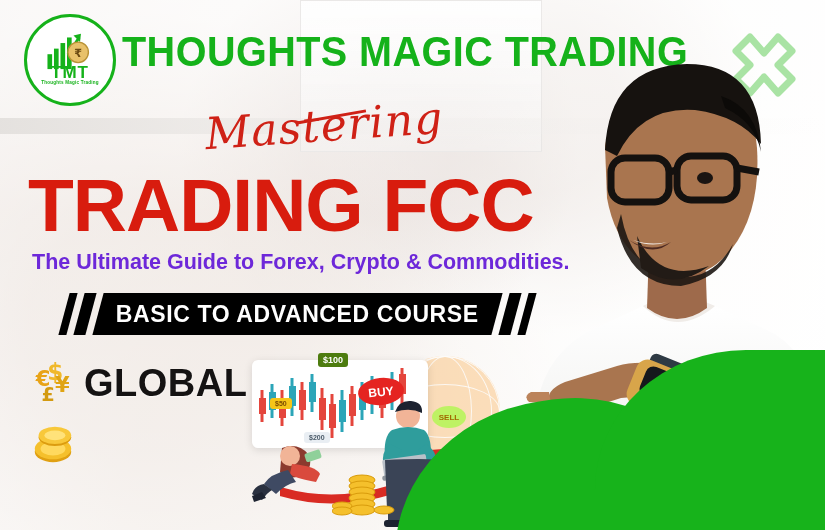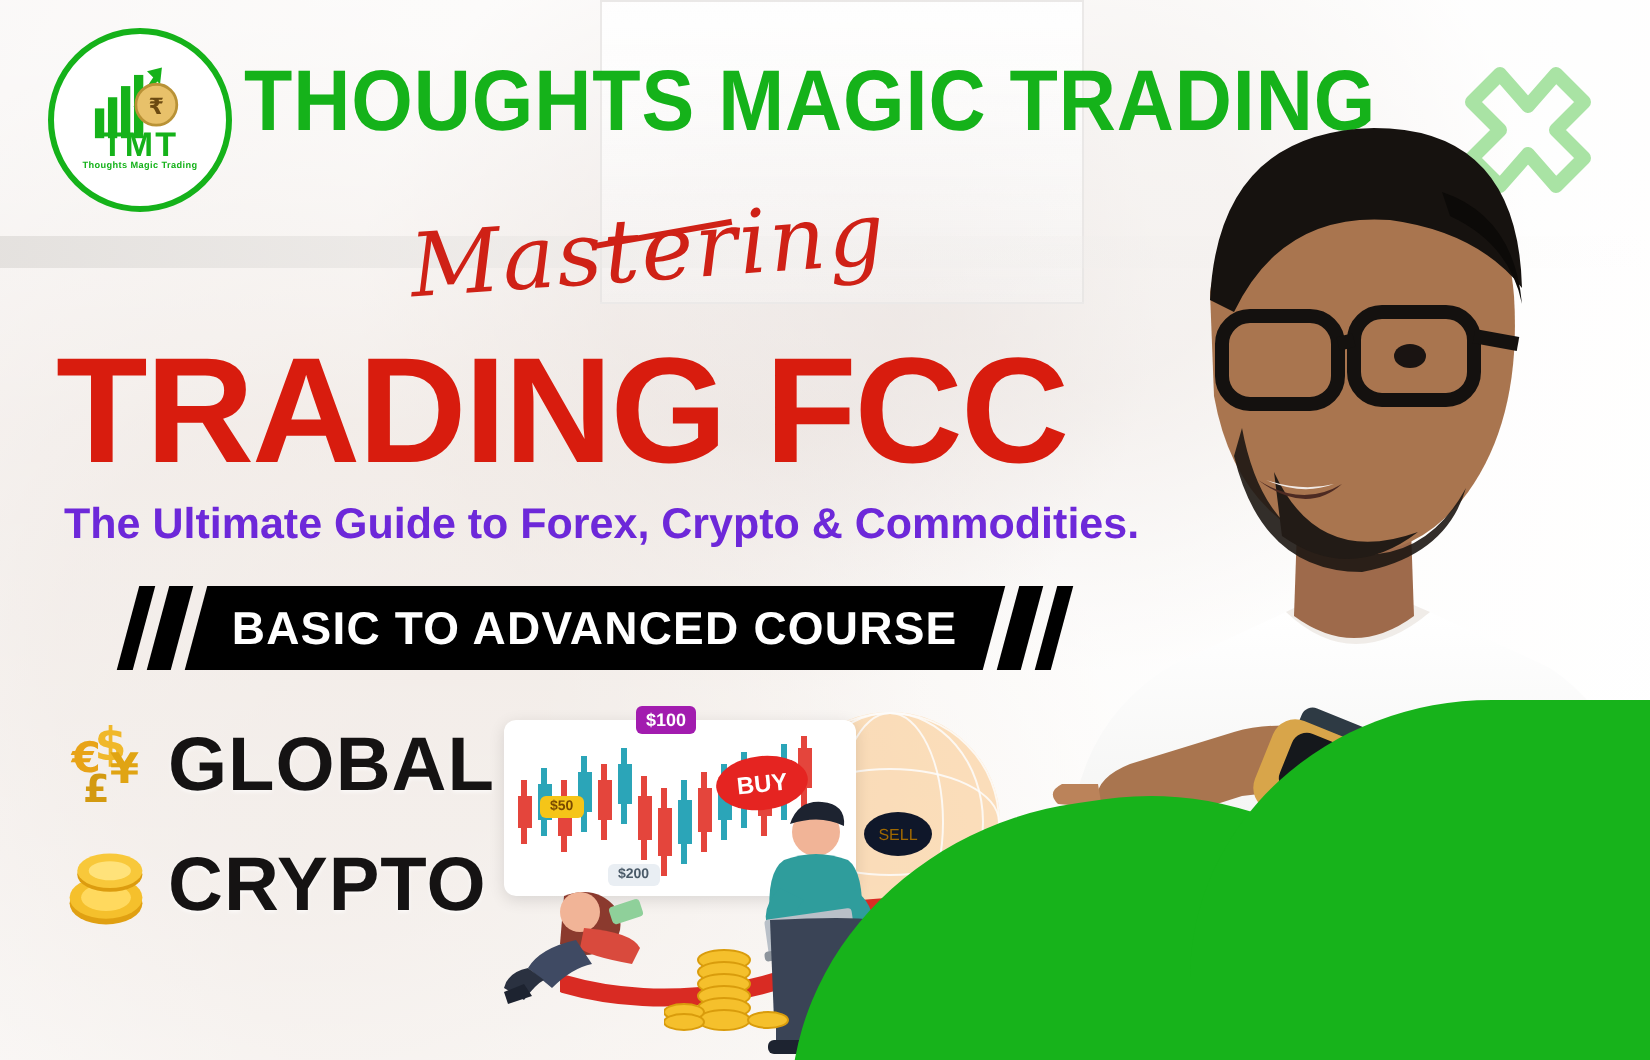--- a/index.html
+++ b/index.html
@@ -99,31 +99,31 @@
     font-size:38px;font-weight:bold;color:#151313;letter-spacing:.5px;
     text-shadow:0 1px 2px rgba(255,255,255,.7);
   }
   
   .illus{position:absolute;left:240px;top:348px;width:300px;height:182px;}
   .chart-card{
     position:absolute;left:12px;top:12px;width:176px;height:88px;
     background:#fff;border-radius:6px;box-shadow:0 2px 8px rgba(0,0,0,.12);
   }
   .tag{position:absolute;font-size:7px;font-weight:bold;border-radius:3px;padding:2px 5px;white-space:nowrap;}
-  .tag.t100{background:#a21caf;color:#fff;left:78px;top:5px;font-size:9px;}
+  .tag.t100{background:#4d7c0f;color:#fff;left:78px;top:5px;font-size:9px;}
   .tag.t50{background:#f5c518;color:#7a4a00;left:18px;top:38px;}
   .tag.t200{background:#e9eef3;color:#4a5a68;left:52px;top:72px;}
   .bubble-buy{
     position:absolute;left:118px;top:30px;width:46px;height:27px;background:#e52421;
     border-radius:50%;color:#fff;font-size:12px;font-weight:bold;
     display:flex;align-items:center;justify-content:center;transform:rotate(-6deg);
   }
   .bubble-sell{
-    position:absolute;left:192px;top:58px;width:34px;height:22px;background:#0f172a;
-    border-radius:50%;color:#a06800;font-size:8px;font-weight:normal;
+    position:absolute;left:192px;top:58px;width:34px;height:22px;background:#bef264;
+    border-radius:50%;color:#a06800;font-size:8px;font-weight:bold;
     display:flex;align-items:center;justify-content:center;
   }
   .globe{
     position:absolute;left:150px;top:8px;width:110px;height:110px;border-radius:50%;
     background:#fbcf9a;opacity:.65;
   }
   .globe i{position:absolute;border:1px solid rgba(255,255,255,.85);border-radius:50%;}
   .moneybag{
     position:absolute;left:206px;top:112px;width:40px;height:36px;background:#3c4a58;
     border-radius:6px 6px 18px 18px;display:flex;align-items:center;justify-content:center;
@@ -202,21 +202,20 @@
       <span class="ico">
         <svg viewBox="0 0 52 48" width="50" height="46">
           <ellipse cx="26" cy="32" rx="19" ry="11" fill="#e0a012"></ellipse>
           <ellipse cx="26" cy="29" rx="19" ry="11" fill="#f5c02c"></ellipse>
           <ellipse cx="26" cy="29" rx="13" ry="7" fill="#ffd95e"></ellipse>
           <ellipse cx="28" cy="17" rx="17" ry="9" fill="#dc9c0f"></ellipse>
           <ellipse cx="28" cy="15" rx="17" ry="9" fill="#f8c83a"></ellipse>
           <ellipse cx="28" cy="15" rx="11" ry="5" fill="#ffe27a"></ellipse>
         </svg>
       </span>
-      <span class="txt">CRYPTO</span>
     </div>
 
   </div>
 
   <div class="illus">
 
     <div class="globe">
       <i style="left:0;top:0;width:108px;height:108px;"></i>
       <i style="left:28px;top:0;width:52px;height:108px;"></i>
       <i style="left:8px;top:0;width:92px;height:108px;"></i>

